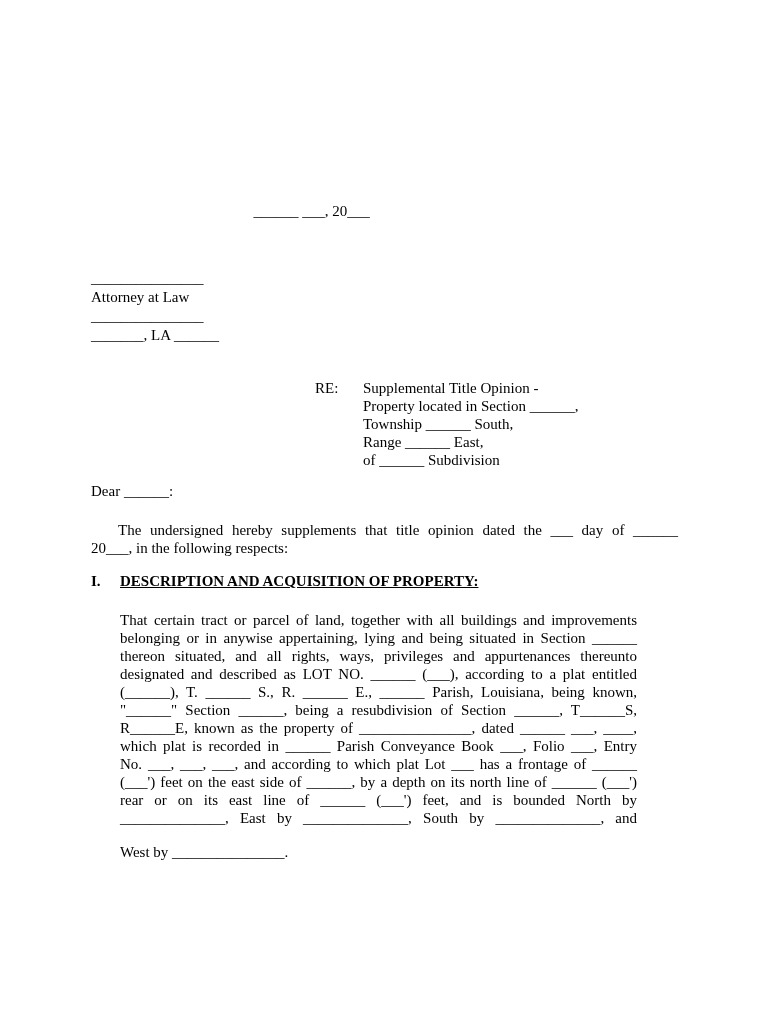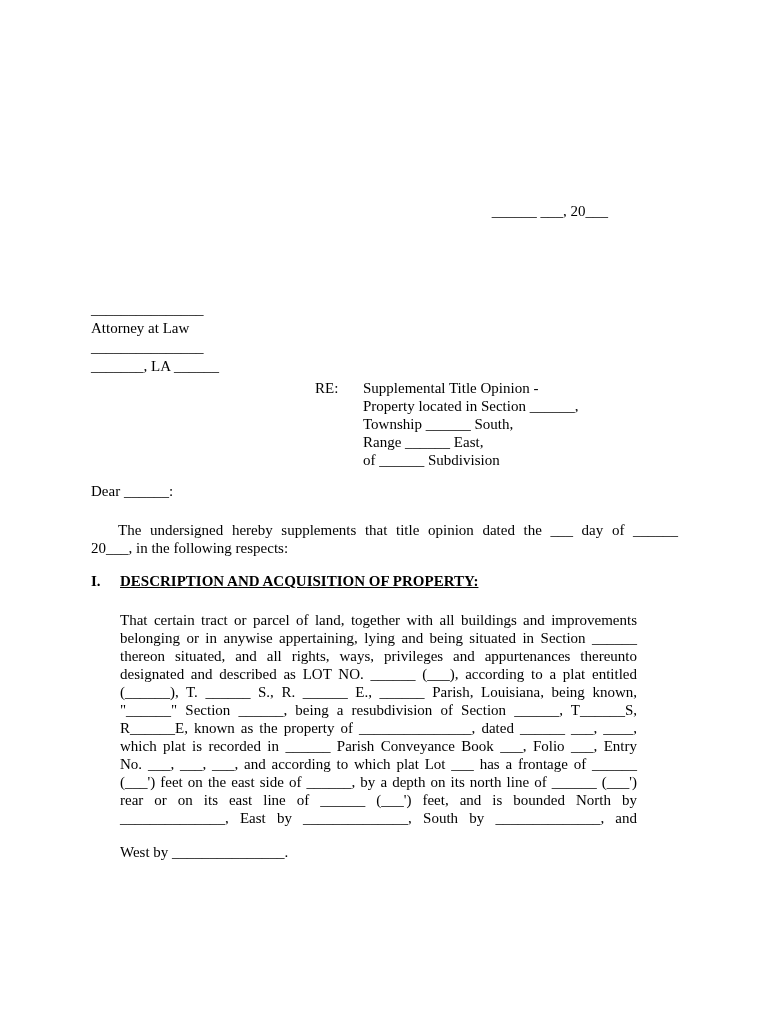--- a/index.html
+++ b/index.html
@@ -12,27 +12,27 @@
     color: #000000;
     font-family: "Liberation Serif", "DejaVu Serif", serif;
     font-size: 15px;
     overflow: hidden;
   }
   .date-line {
     position: absolute;
     top: 202px;
     left: 0;
     width: 608px;
-    text-align: right;
+    text-align: center;
     line-height: 18px;
     padding-left: 15px;
   }
   .addressee {
     position: absolute;
-    top: 300px;
+    top: 269px;
     left: 91px;
     line-height: 19px;
   }
   .re-block {
     position: absolute;
     top: 379px;
     left: 315px;
     display: flex;
     align-items: flex-start;
     line-height: 18px;

